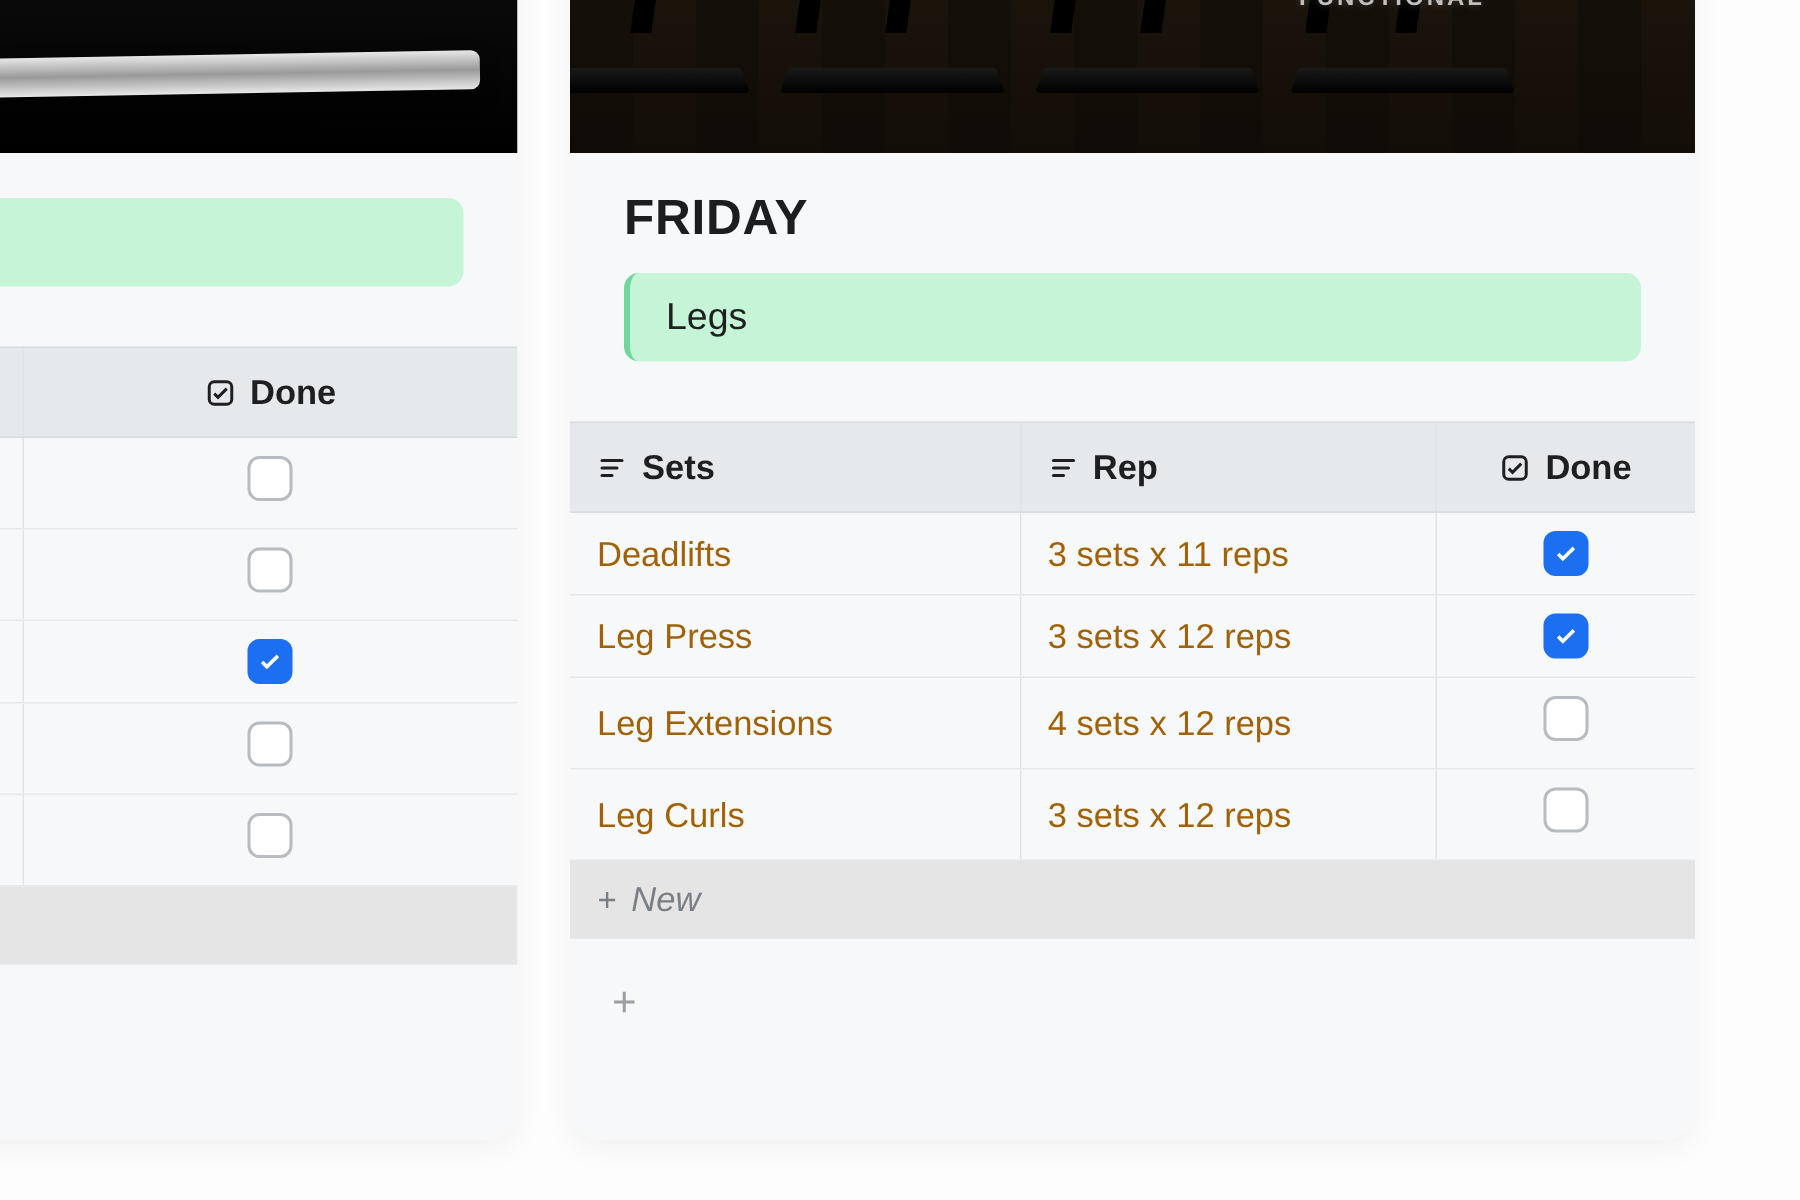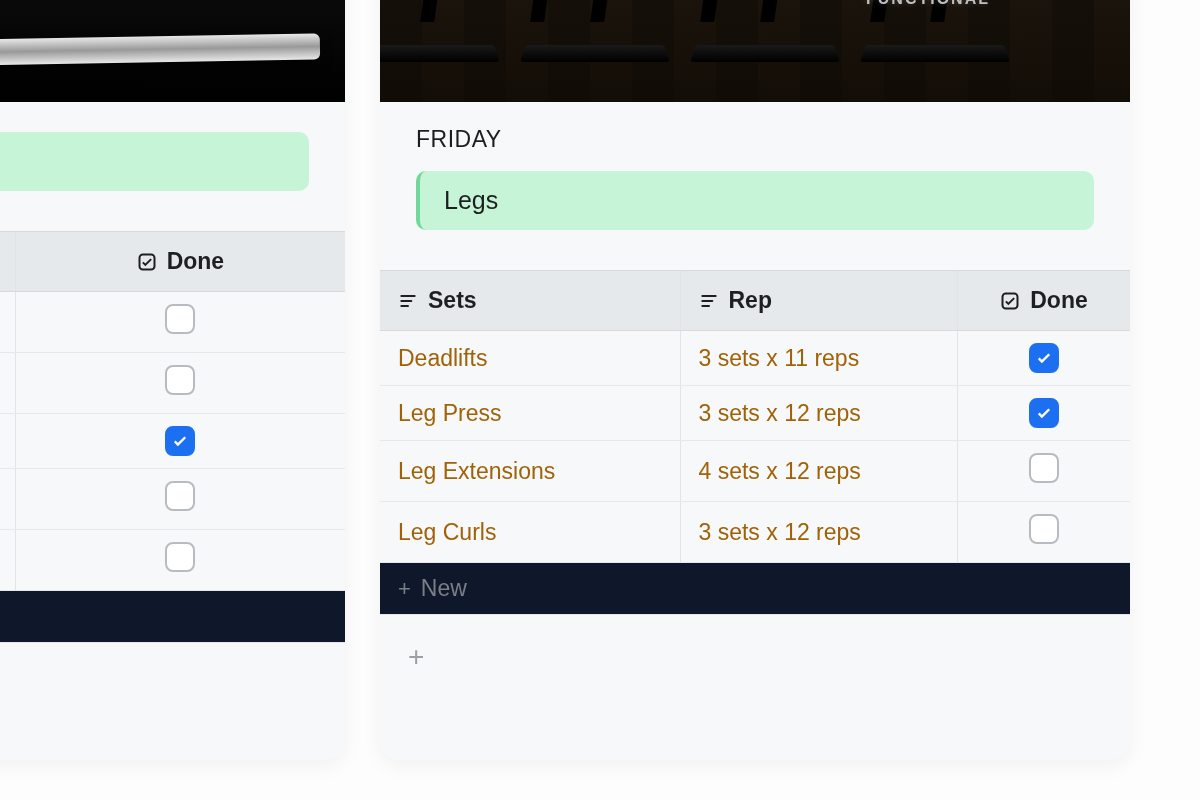--- a/index.html
+++ b/index.html
@@ -48,21 +48,21 @@
   .treadmill .post { position:absolute; left:20px; top:0; width:14px; height:140px; background:#000; transform: skewX(-8deg); }
   .treadmill .post2 { position:absolute; left:80px; top:0; width:14px; height:140px; background:#000; transform: skewX(-8deg); }
   .treadmill .belt { position:absolute; left:0; bottom:0; width:150px; height:32px; background:linear-gradient(180deg,#1a1a1a,#000); transform: perspective(300px) rotateX(55deg); transform-origin: bottom; border-radius:4px; }
   .t1{ left:-30px; } .t2{ left:140px; } .t3{ left:310px; } .t4{ left:480px; }
   .sign {
     position:absolute; right:140px; top:250px; color:#bfbfbf; font-size:16px; letter-spacing:2px;
     font-weight:600; text-shadow:0 0 6px rgba(255,255,255,0.2);
   }
 
   .day-title {
-    font-size: 23px; font-weight: 400; letter-spacing: 0.5px;
+    font-size: 33px; font-weight: 700; letter-spacing: 0.5px;
     padding: 24px 36px 18px 36px; color:#1b1d1f;
   }
 
   .tag-row { padding: 0 36px 40px 36px; }
   .tag {
     display: block; width: 100%;
     background: #c5f5d6;
     border-left: 4px solid #6fd89a;
     border-radius: 10px;
     padding: 15px 24px;
@@ -95,21 +95,21 @@
 
   .chk {
     display:inline-flex; width:30px; height:30px; border-radius:8px;
     align-items:center; justify-content:center; cursor:pointer;
     border:2px solid #b8bcc1; background:#fff;
   }
   .chk.checked { background:#1d6ff2; border-color:#1d6ff2; }
   .chk svg { display:none; }
   .chk.checked svg { display:block; }
 
-  tr.newrow td { color:#7a7f85; background:#0f172a; }
+  tr.newrow td { color:#7a7f85; background:#e5e5e5;font-style:italic; }
   .plus { color:#7a7f85; margin-right:10px; font-size:22px; font-weight:400; }
 
   .add-block {
     padding: 26px 28px; color:#9aa0a6; font-size:28px; font-weight:300;
     cursor:pointer;
   }
 
   
   .card-left .col-rep { width:58%; }
   .card-left .col-done { width:42%; }

